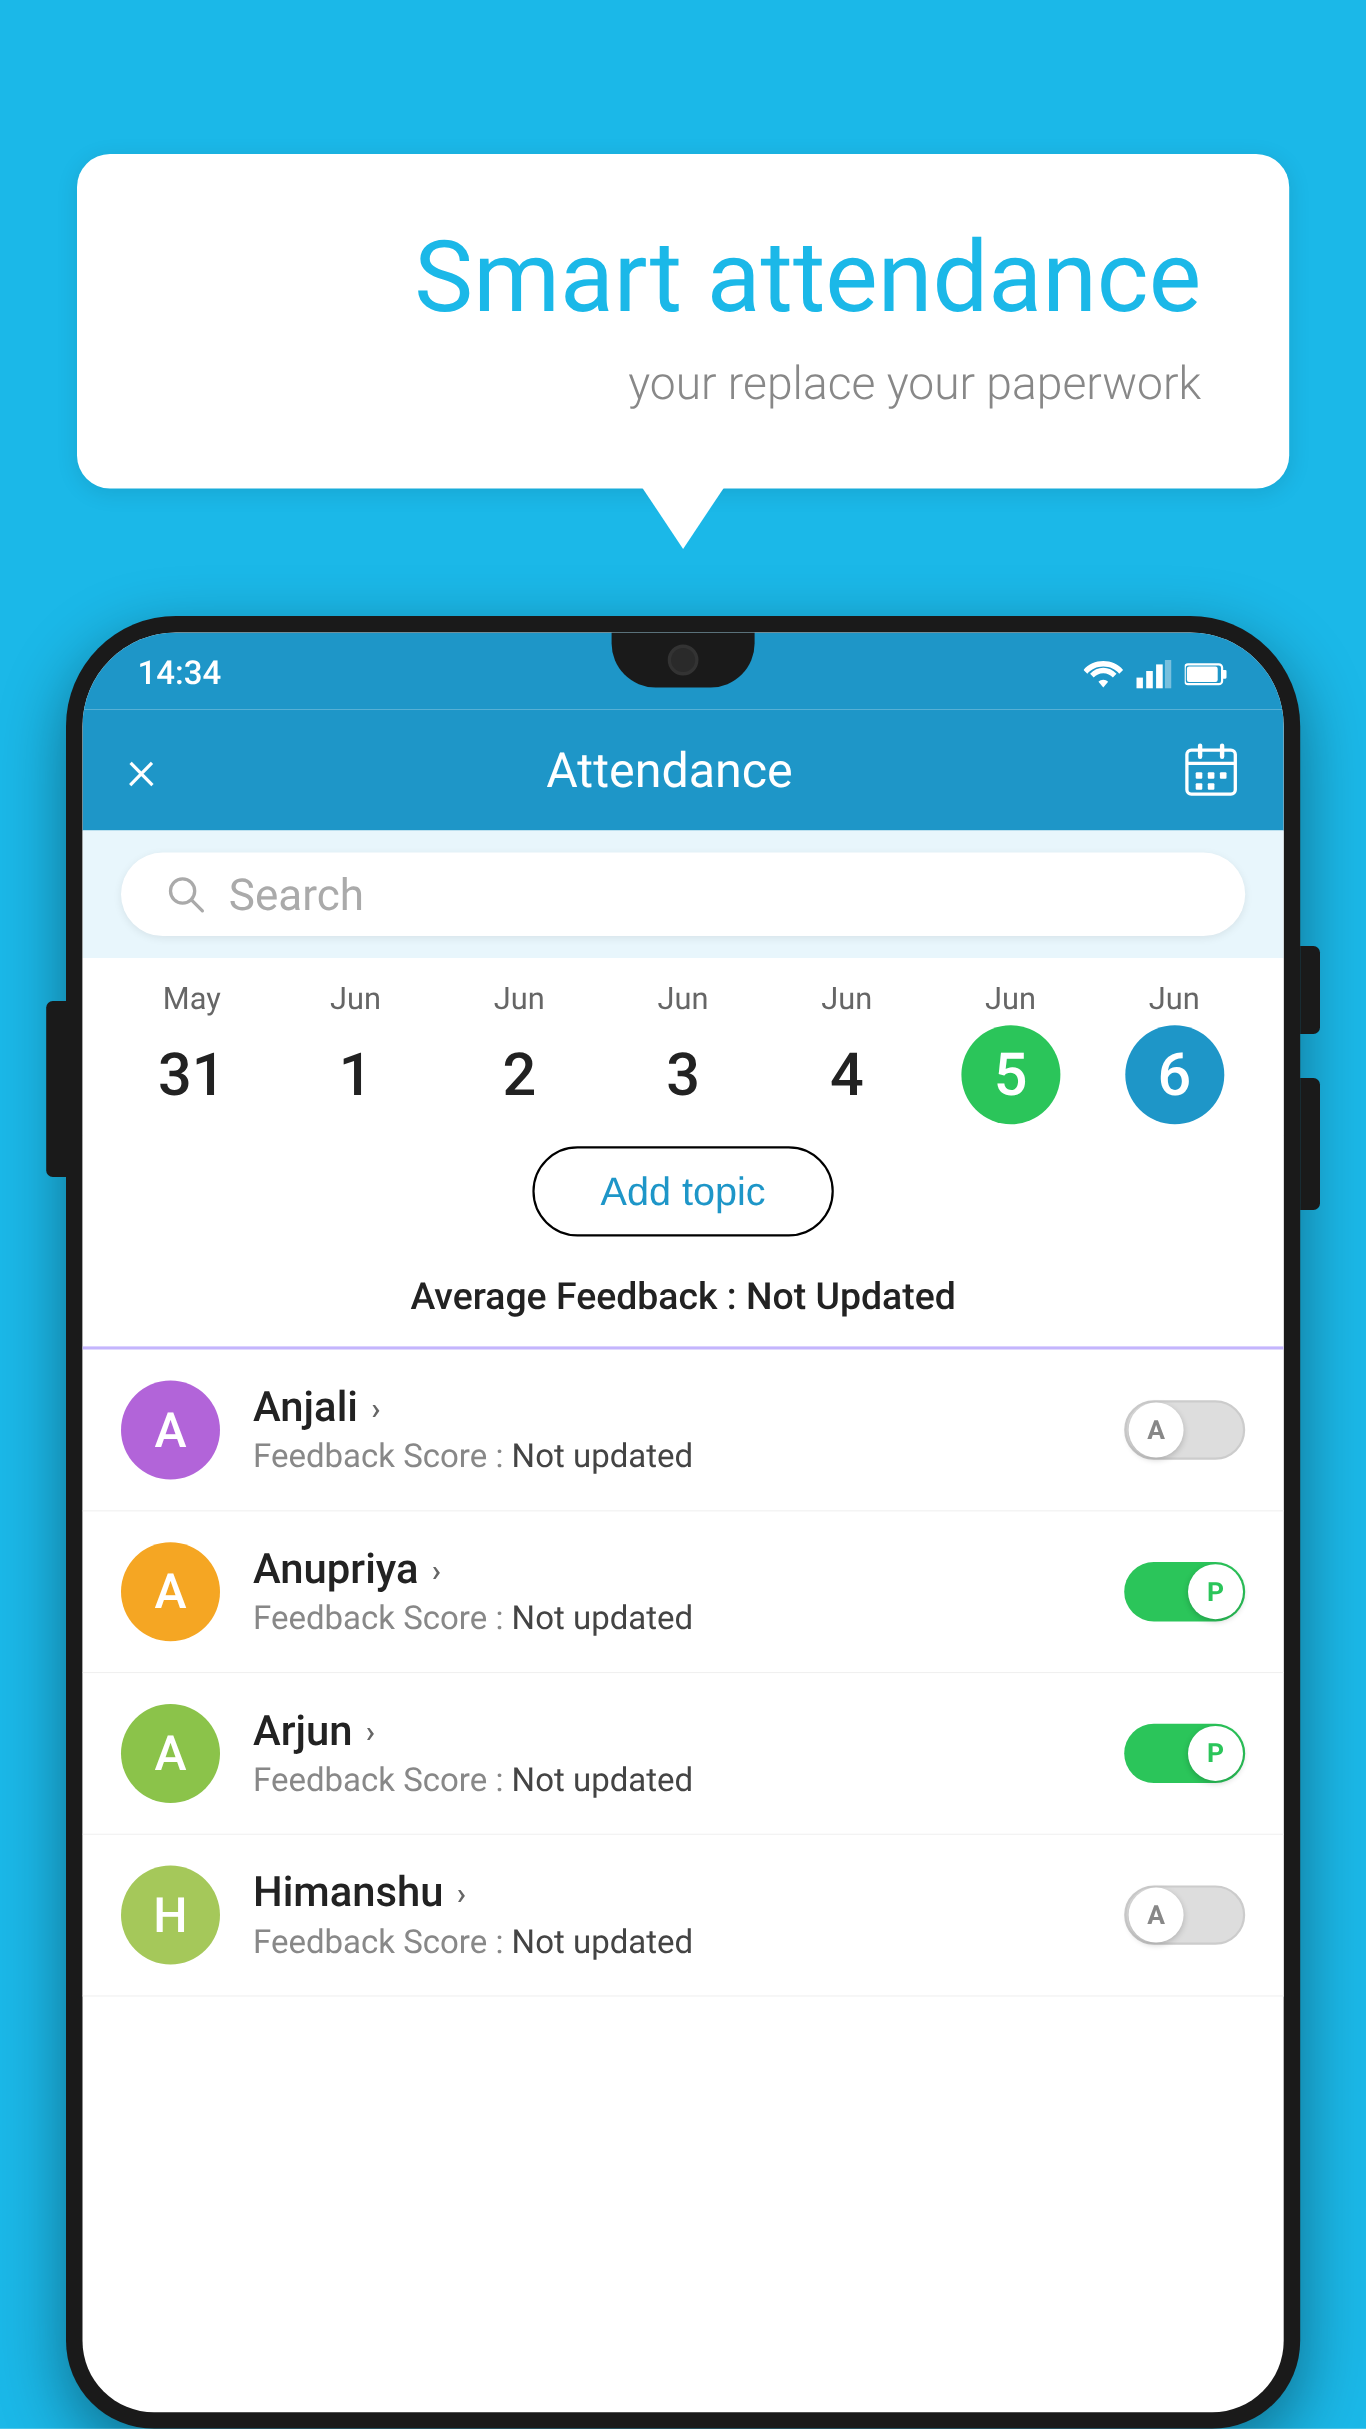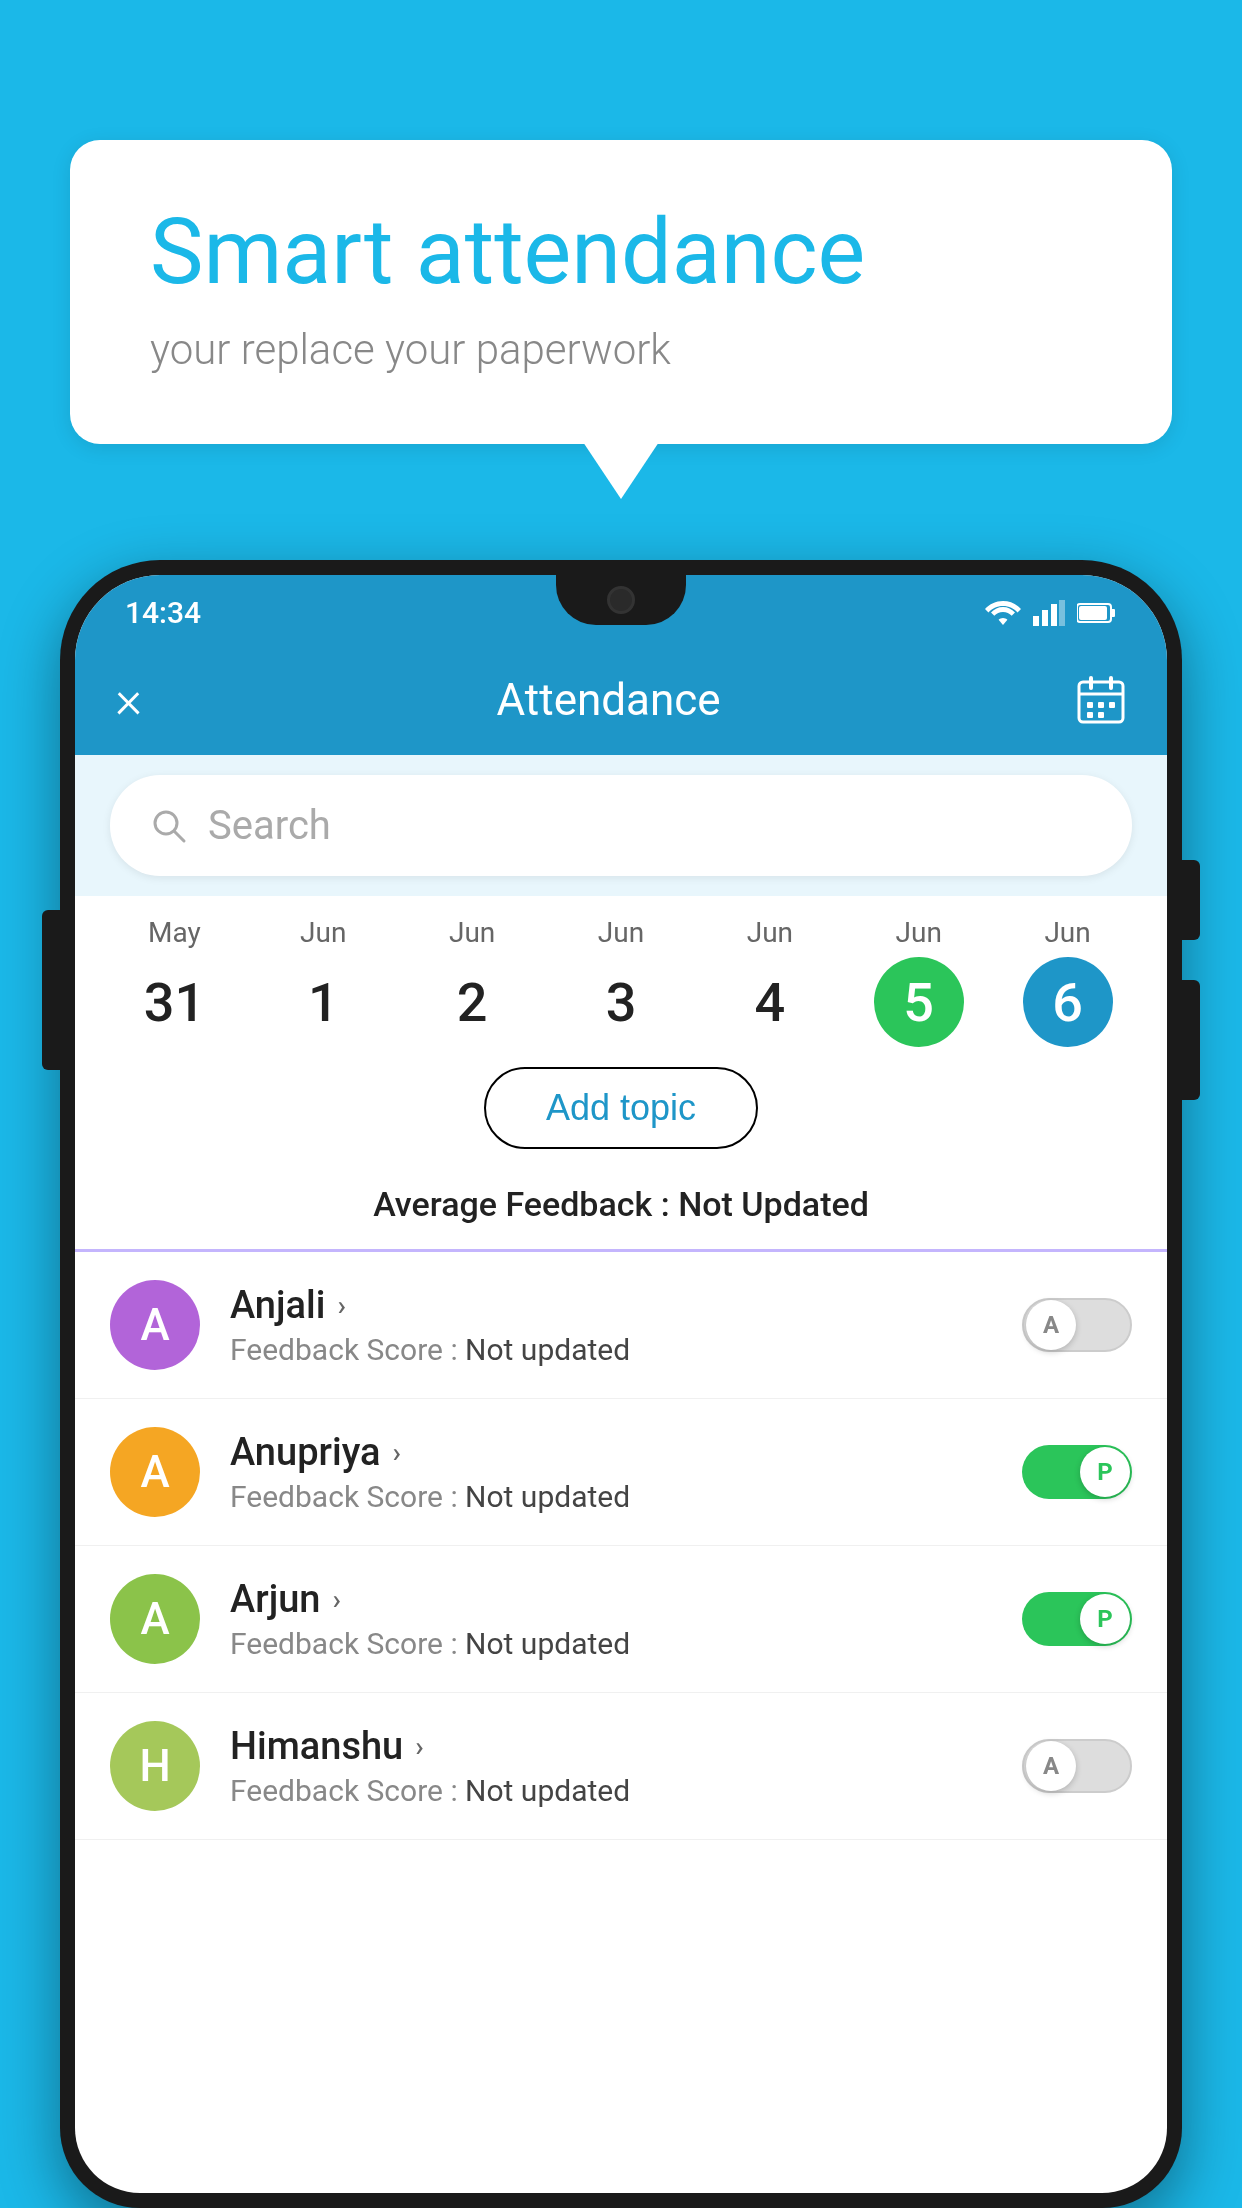--- a/index.html
+++ b/index.html
@@ -16,21 +16,21 @@
     .speech-bubble-container {
       position: absolute;
       top: 140px;
       left: 70px;
       right: 70px;
     }
     .speech-bubble {
       background: white;
       border-radius: 30px;
       padding: 60px 80px 70px;
-      text-align: left;
+      text-align: right;
       position: relative;
       box-shadow: 0 4px 20px rgba(0,0,0,0.1);
     }
     .speech-bubble::after {
       content: '';
       position: absolute;
       bottom: -55px;
       left: 50%;
       transform: translateX(-50%);
       width: 0;
@@ -139,21 +139,21 @@
     }
 
     
     .search-container {
       padding: 20px 35px;
       background: #e8f6fc;
     }
     .search-bar {
       background: white;
       border-radius: 50px;
-      height: 101px;
+      height: 76px;
       display: flex;
       align-items: center;
       padding: 0 40px;
       gap: 20px;
       box-shadow: 0 2px 8px rgba(0,0,0,0.08);
     }
     .search-text {
       font-size: 40px;
       color: #aaa;
     }

